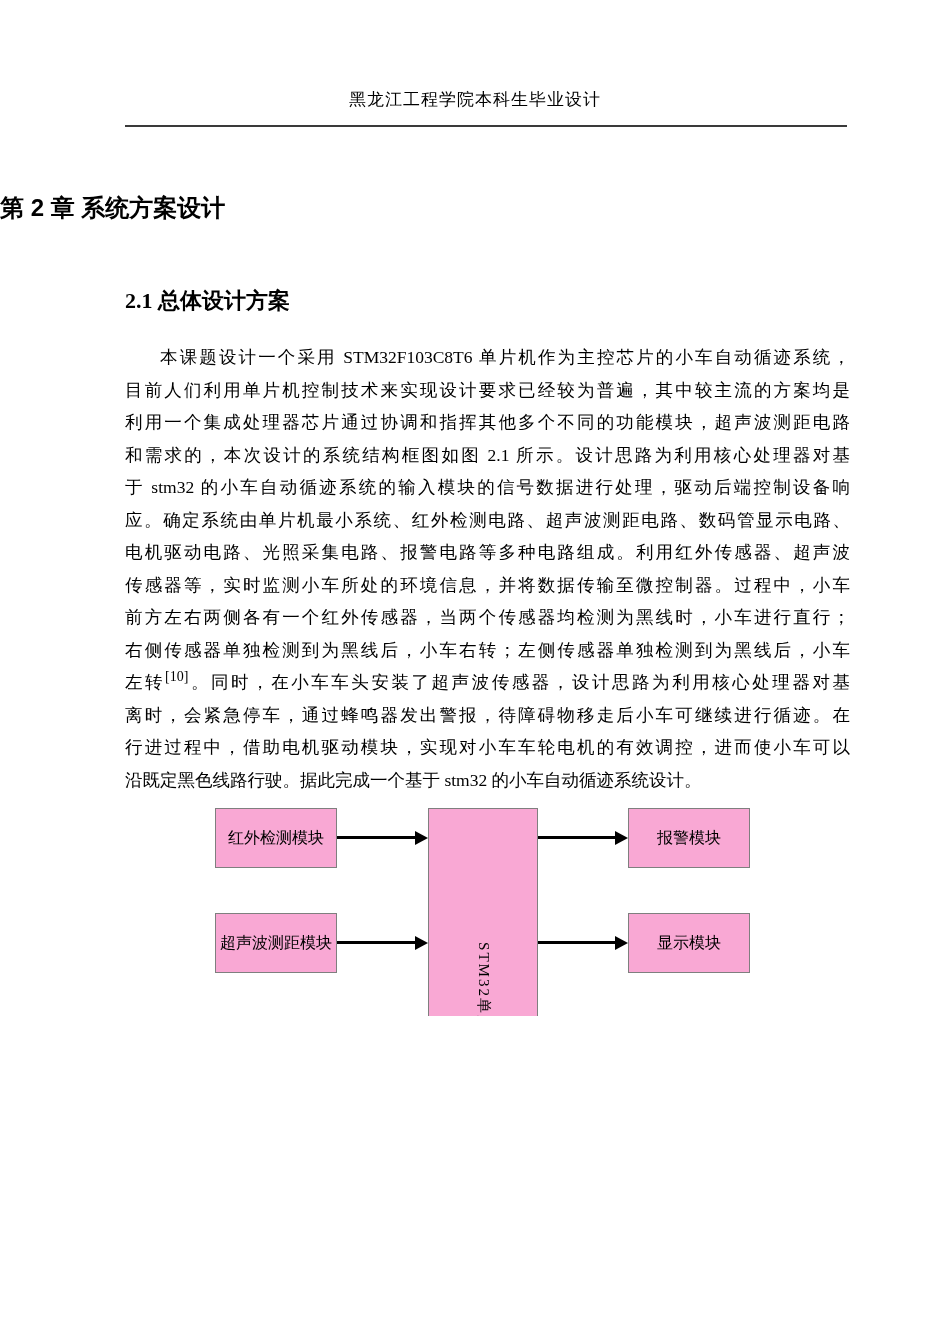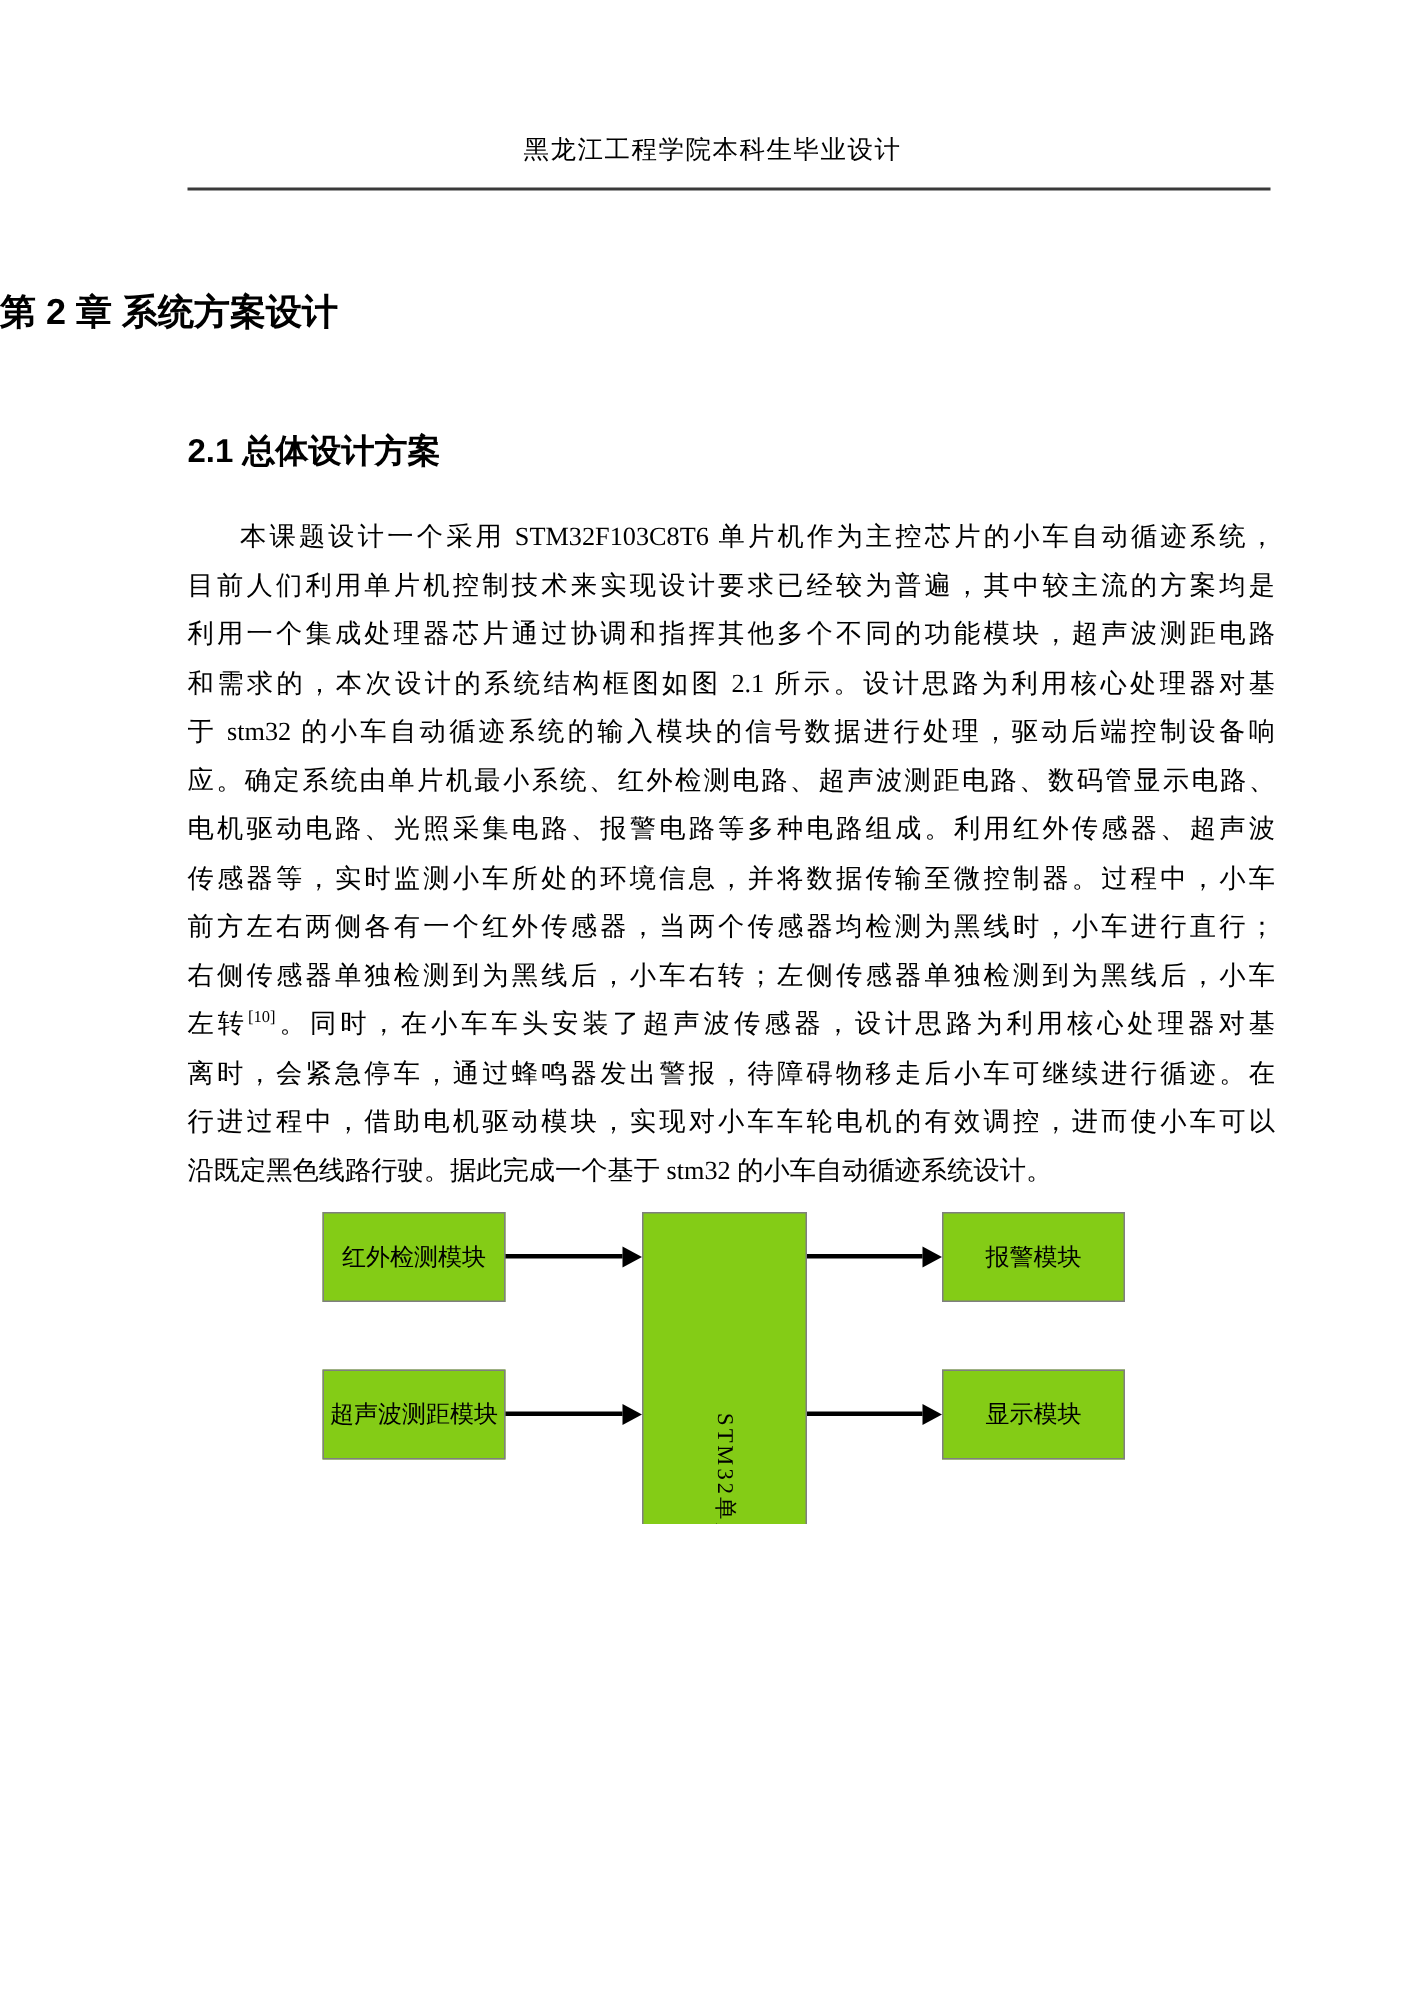--- a/index.html
+++ b/index.html
@@ -39,49 +39,49 @@
     font-weight: 700;
     font-family: "Liberation Sans", sans-serif;
   }
 
   
   .section-heading {
     position: absolute;
     top: 286px; left: 125px;
     font-size: 22px;
     font-weight: 700;
-    font-family: Liberation Sans, sans-serif;
+    font-family: Liberation Serif, serif;
   }
 
   
   .paragraph {
     position: absolute;
     top: 341px; left: 125px;
     width: 725px;
     font-size: 17.5px;
     line-height: 32.5px;
   }
   .para-line { text-align: justify; text-align-last: justify; }
   .para-line.first { text-indent: 2em; }
   .para-line.last  { text-align-last: left; }
   .para-line sup {
-    font-size: 11px;
+    font-size: 14px;
     line-height: 0;
     vertical-align: super;
   }
 
   
   .diagram {
     position: absolute;
     top: 800px; left: 0;
     width: 950px; height: 400px;
   }
   .dbox {
     position: absolute;
-    background: #84cc16;
+    background: #f9a8d4;
     border: 1px solid #7f7f7f;
     display: flex;
     align-items: center;
     justify-content: center;
     font-size: 16px;
     box-sizing: border-box;
     text-align: right;
   }
   .dbox.small { width: 122px; height: 60px; }
   .dbox.left  { left: 215px; }

